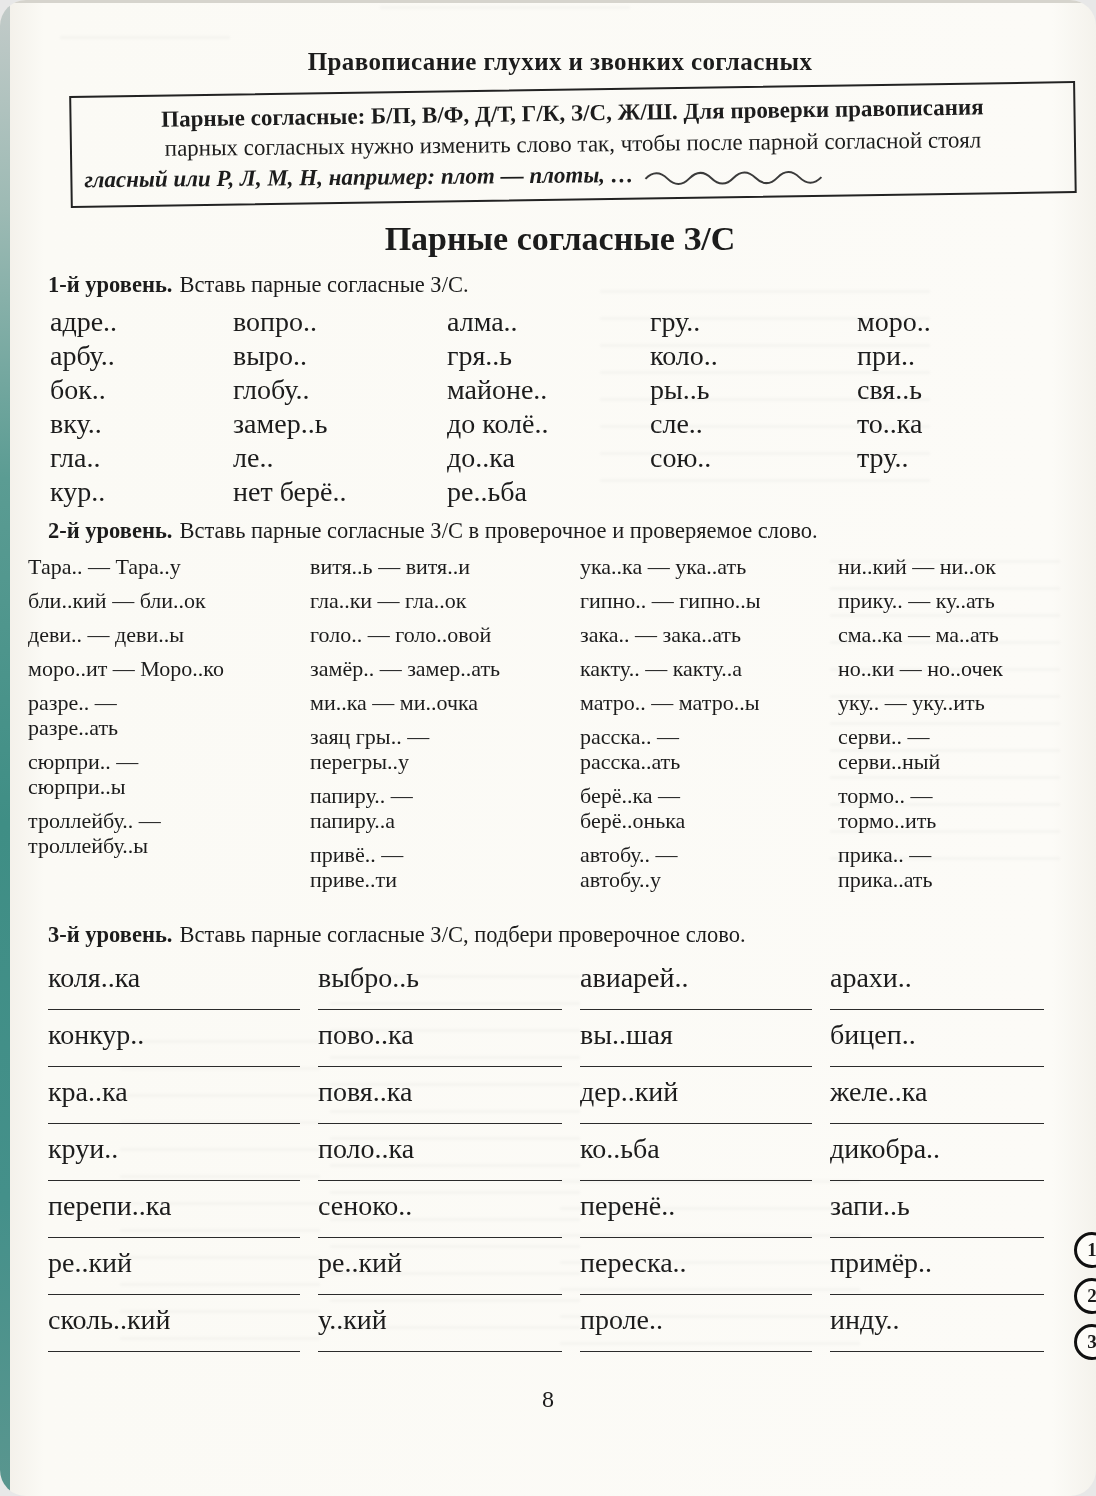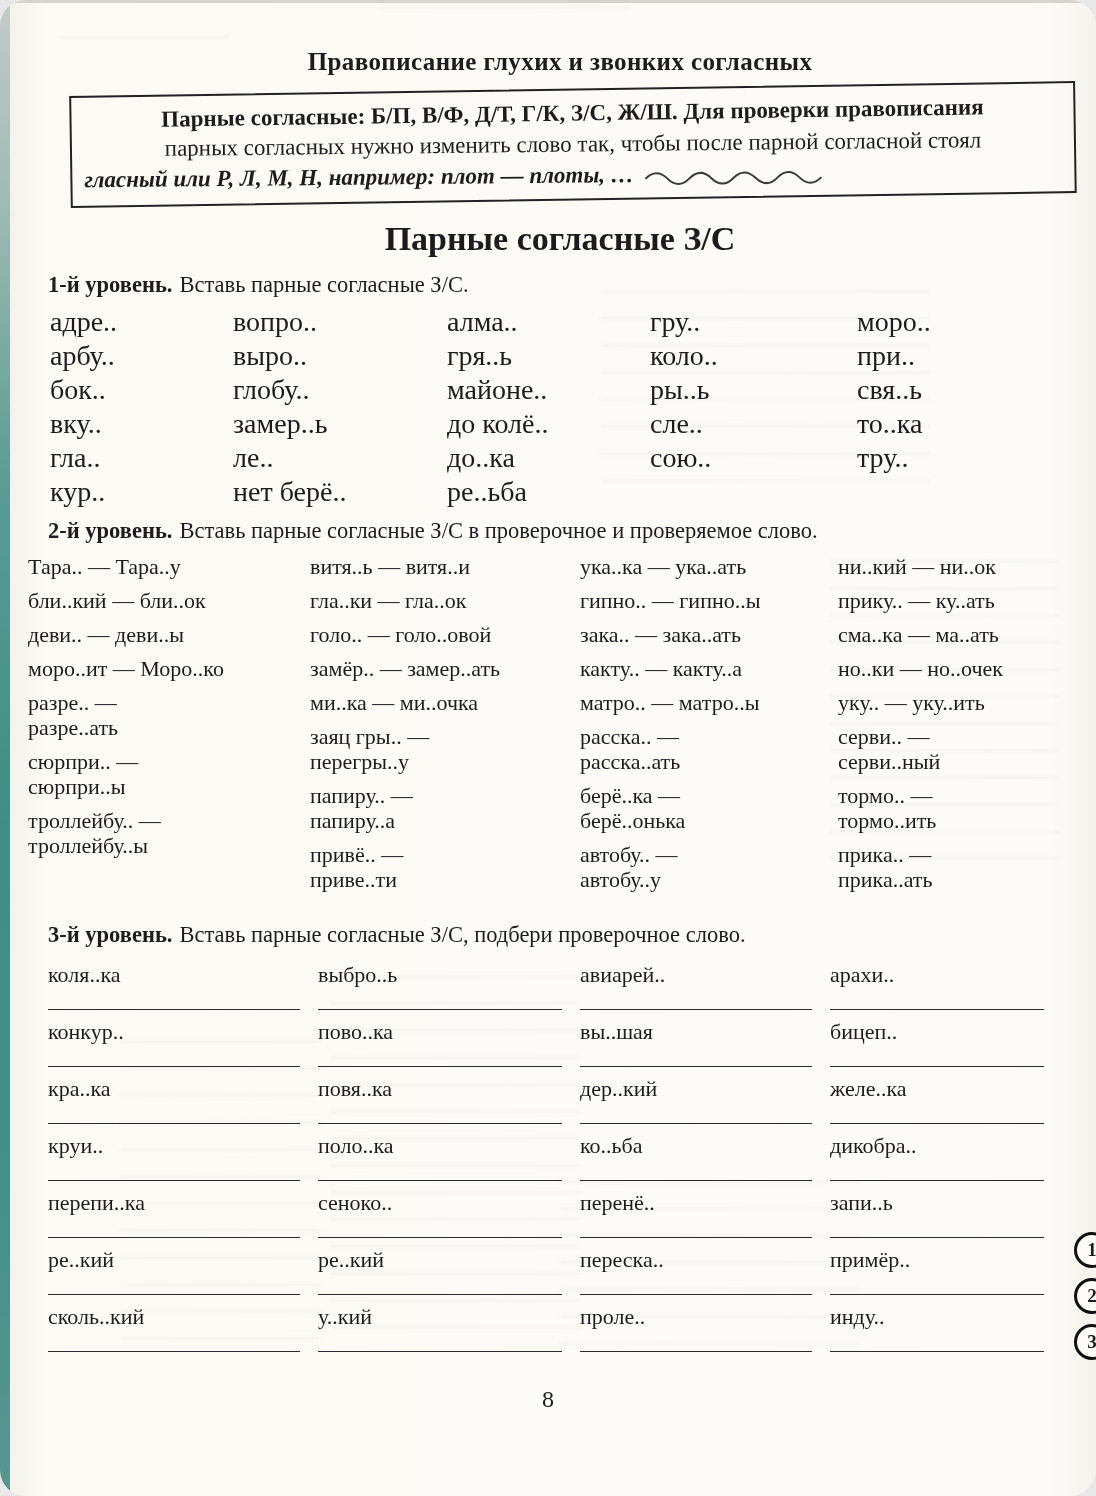--- a/index.html
+++ b/index.html
@@ -65,21 +65,21 @@
     display:grid;grid-template-columns:282px 270px 258px auto;
   }
   .l2-grid .entry{
     font-size:22px;line-height:25px;margin-bottom:9px;white-space:pre-line;
   }
 
   .l3-grid{
     position:absolute;top:960px;left:48px;width:1006px;
     display:grid;grid-template-columns:270px 262px 250px auto;
   }
-  .l3-cell{position:relative;height:57px;font-size:22px;}
+  .l3-cell{position:relative;height:57px;font-size:28px;}
   .l3-cell .word{display:block;padding-top:2px;}
   .answer-line{
     position:absolute;left:0;right:18px;bottom:7px;
     border-bottom:1.6px solid #2b2b2b;
   }
   .l3-col:last-child .answer-line{right:10px;}
 
   .page-number{
     position:absolute;top:1386px;left:0;width:1096px;
     text-align:center;font-size:24px;

